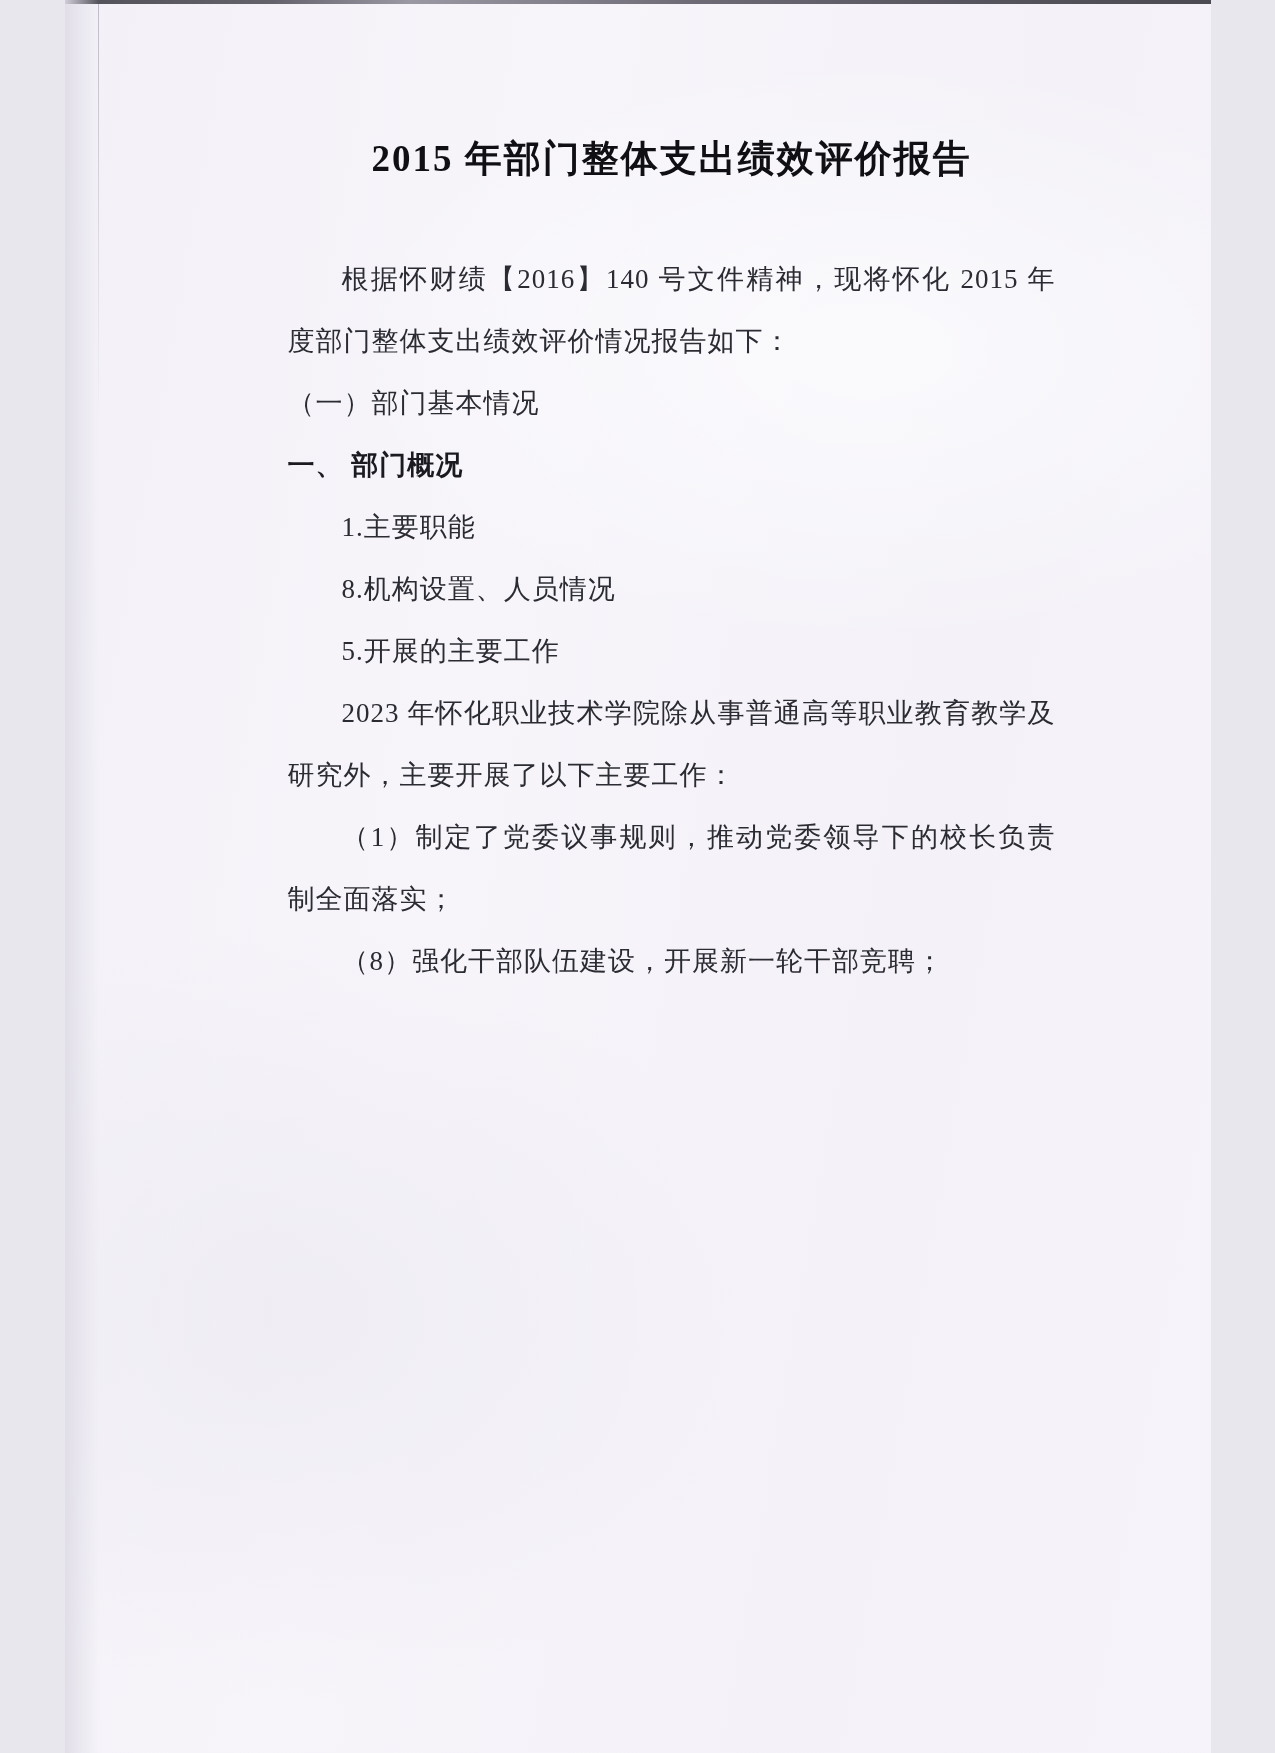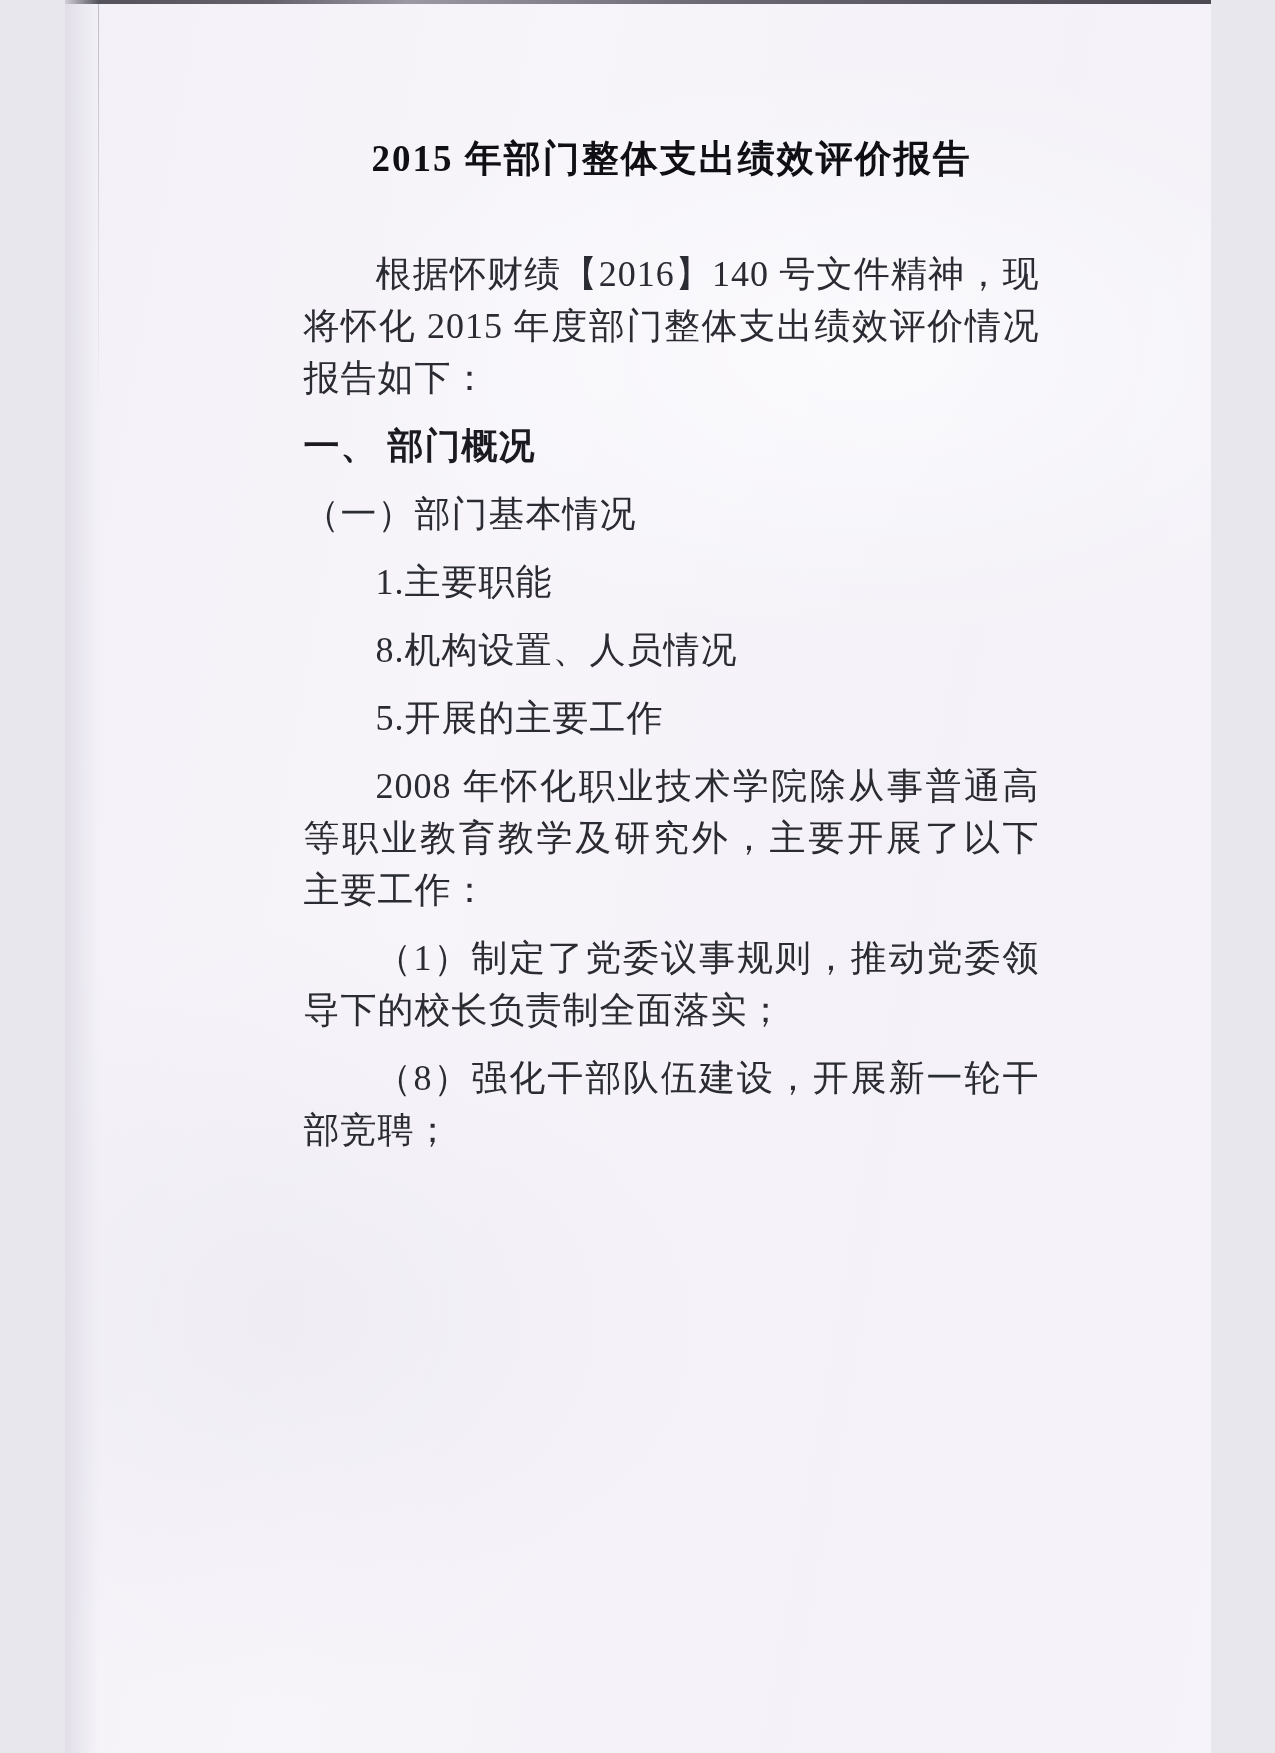--- a/index.html
+++ b/index.html
@@ -37,54 +37,54 @@
   .doc-title{
     font-size:37px;
     font-weight:bold;
     color:#101014;
     text-align:center;
     letter-spacing:2px;
     line-height:62px;
     margin-bottom:58px;
   }
   .para{
-    font-size:36px;
-    line-height:52px;
+    font-size:27px;
+    line-height:62px;
     letter-spacing:1px;
     text-align:justify;
     text-justify:inter-ideograph;
-    margin:16px;
+    margin:0;
   }
   .indent{text-indent:2em;}
   .heading-bold{font-weight:bold;color:#1a1a20;}
 </style>
 </head>
 <body>
 
 <div class="page">
   <div class="edge-top"></div>
   <div class="edge-left-shade"></div>
   <div class="edge-left-line"></div>
 
   <div class="content">
     <div class="doc-title">2015 年部门整体支出绩效评价报告</div>
 
     <p class="para indent">根据怀财绩【2016】140 号文件精神，现将怀化 2015 年度部门整体支出绩效评价情况报告如下：</p>
 
+    <p class="para">（一）部门基本情况</p>
+
     <p class="para heading-bold">一、 部门概况</p>
-
-    <p class="para">（一）部门基本情况</p>
 
     <p class="para indent">1.主要职能</p>
 
 
     <p class="para indent">8.机构设置、人员情况</p>
 
 
     <p class="para indent">5.开展的主要工作</p>
 
-    <p class="para indent">2008 年怀化职业技术学院除从事普通高等职业教育教学及研究外，主要开展了以下主要工作：</p>
+    <p class="para indent">2023 年怀化职业技术学院除从事普通高等职业教育教学及研究外，主要开展了以下主要工作：</p>
 
     <p class="para indent">（1）制定了党委议事规则，推动党委领导下的校长负责制全面落实；</p>
 
     <p class="para indent">（8）强化干部队伍建设，开展新一轮干部竞聘；</p>
   </div>
 </div>
 
 </body></html>

